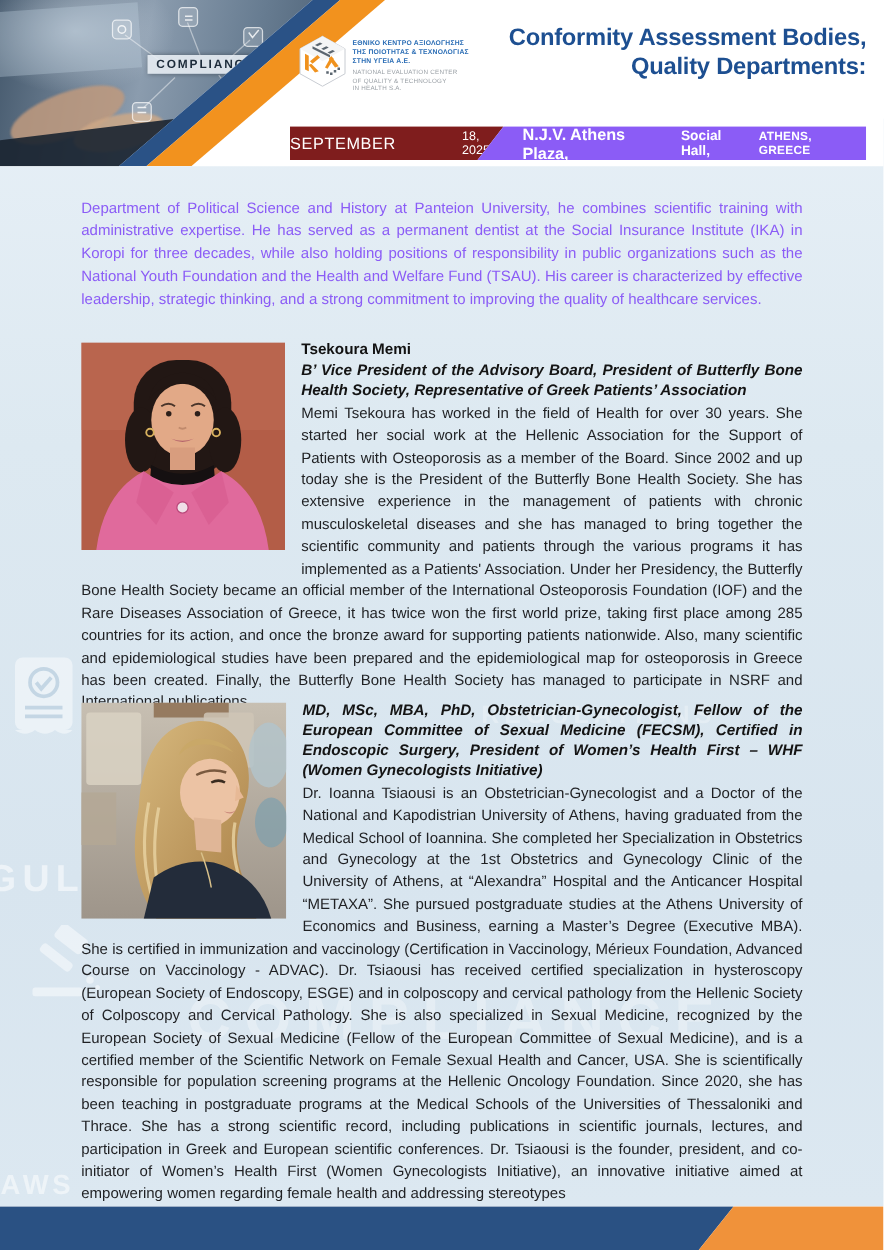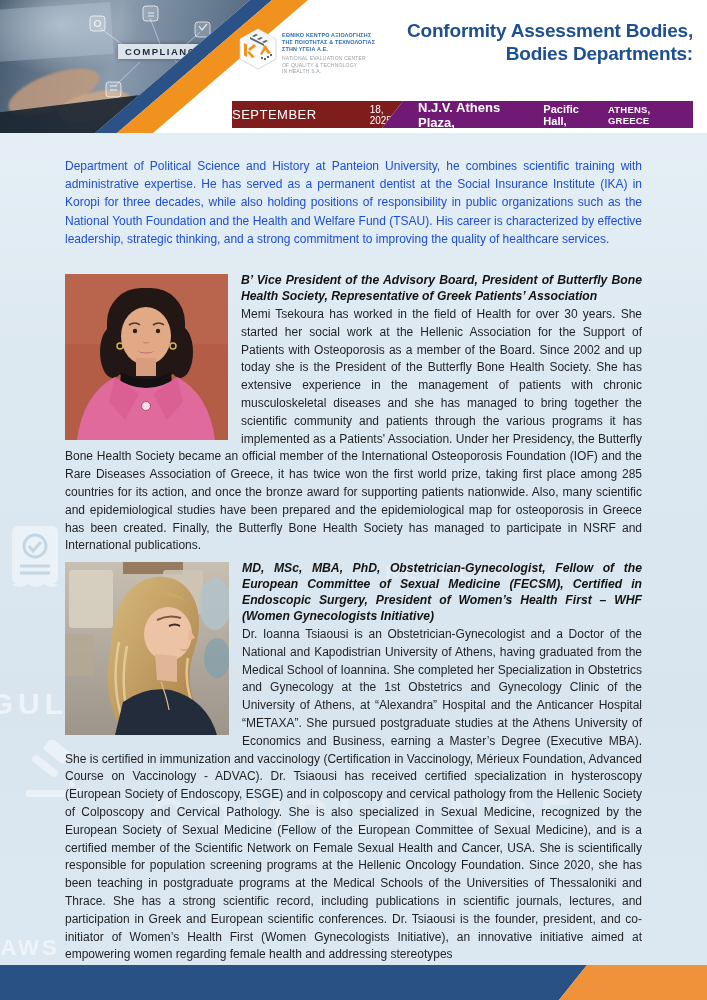--- a/index.html
+++ b/index.html
@@ -59,31 +59,31 @@
     color:#1d4f91; font-size:19px; font-weight:bold; line-height:1.22; letter-spacing:-0.2px;margin-left:36px;}
   .event-subtitle { position:absolute; right:14px; top:70px; text-align:right;
     color:#2e6da8; font-size:15px; font-style:italic; }
 
   .band { position:absolute; top:101px; height:27px; color:#ffffff; display:flex; align-items:center; }
   .band-orange { left:232px; width:171px; background:#7f1d1d;
     clip-path:polygon(0 0, 171px 0, 150px 27px, 0 27px);
     justify-content:space-between; padding-right:18px; box-sizing:border-box;gap:48px;}
   .band-orange .date-label { font-size:13px; letter-spacing:.5px; margin-right:5px;}
   .band-orange .date-value { font-size:10px; font-weight:normal; }
-  .band-blue { left:382px; width:311px; background:#701a75;
+  .band-blue { left:382px; width:311px; background:#8b5cf6;
     clip-path:polygon(21px 0, 311px 0, 311px 27px, 0 27px);
     padding-left:36px; box-sizing:border-box;}
   .band-blue .venue-name { font-size:13px; font-weight:bold; margin-right:5px;}
   .band-blue .venue-hall { font-size:11px; font-weight:bold; margin-right:4px;}
   .band-blue .venue-city { font-size:9.5px; font-weight:bold; letter-spacing:.2px;}
 
   
   .intro {
     position:absolute; left:65px; top:157px; width:577px;
-    font-size:12px; line-height:18.2px; color:#1d4ed8; text-align:justify;
+    font-size:12px; line-height:18.2px; color:#8b5cf6; text-align:justify;
   }
   .speaker { position:absolute; left:65px; width:577px; color:#1f2023; }
   .speaker .photo { float:left; margin:2px 13px 8px 0; display:block; }
   .speaker h3 { margin:0 0 2px 0; font-size:12.2px; font-weight:bold; color:#121212;}
   .speaker .stitle { margin:0 0 2px 0; font-size:12.2px; font-weight:bold; font-style:italic;
                      line-height:16px; color:#141414; text-align:justify;}
   .speaker .bio { margin:0; font-size:12px; line-height:17.8px; text-align:justify;}
   .sec-tsekoura { top:272px; }
   .sec-tsiaousi { top:560px; }
 
@@ -191,30 +191,30 @@
       <div class="gr">ΣΤΗΝ ΥΓΕΙΑ Α.Ε.</div>
       <div class="en-block">
         <div class="en">NATIONAL EVALUATION CENTER</div>
         <div class="en">OF QUALITY &amp; TECHNOLOGY</div>
         <div class="en">IN HEALTH S.A.</div>
       </div>
     </div>
 
     <div class="event-title">
       <div>Conformity Assessment Bodies,</div>
-      <div>Bodies Departments:</div>
+      <div>Quality Departments:</div>
     </div>
 
     <div class="band band-orange">
       <span class="date-label">SEPTEMBER</span>
       <span class="date-value">18, 2025</span>
     </div>
     <div class="band band-blue">
       <span class="venue-name">N.J.V. Athens Plaza,</span>
-      <span class="venue-hall">Pacific Hall,</span>
+      <span class="venue-hall">Social Hall,</span>
       <span class="venue-city">ATHENS, GREECE</span>
     </div>
   </div>
 
   <div class="intro">Department of Political Science and History at Panteion University, he combines scientific training with administrative expertise. He has served as a permanent dentist at the Social Insurance Institute (IKA) in Koropi for three decades, while also holding positions of responsibility in public organizations such as the National Youth Foundation and the Health and Welfare Fund (TSAU). His career is characterized by effective leadership, strategic thinking, and a strong commitment to improving the quality of healthcare services.</div>
 
   <section class="speaker sec-tsekoura">
     <svg class="photo" width="163" height="166" viewBox="0 0 163 166">
       <rect width="163" height="166" fill="#b35d47"></rect>
       <rect width="163" height="70" fill="#c06d55" opacity="0.5"></rect>
@@ -231,20 +231,21 @@
       <path d="M72 77 q9 5 18 0 q-9 3 -18 0 Z" fill="#b4636b"></path>
       <circle cx="55" cy="72" r="3" fill="none" stroke="#d8b15e" stroke-width="1.5"></circle>
       <circle cx="108" cy="72" r="3" fill="none" stroke="#d8b15e" stroke-width="1.5"></circle>
       <rect x="71" y="84" width="20" height="18" fill="#d89d7e"></rect>
       <path d="M56 98 Q81 112 106 98 L108 122 L54 122 Z" fill="#151011"></path>
       <path d="M12 166 Q18 120 50 103 Q64 114 81 114 Q98 114 112 103 Q144 120 150 166 Z" fill="#e06a9c"></path>
       <path d="M50 103 L74 120 L60 146 L44 128 Z" fill="#d55a8e" opacity="0.6"></path>
       <path d="M112 103 L88 120 L102 146 L118 128 Z" fill="#d55a8e" opacity="0.6"></path>
       <circle cx="81" cy="132" r="4.5" fill="#efe0e8" stroke="#b9487a" stroke-width="1"></circle>
     </svg>
+    <h3>Tsekoura Memi</h3>
     <p class="stitle">B’ Vice President of the Advisory Board, President of Butterfly Bone Health Society, Representative of Greek Patients’ Association</p>
     <p class="bio">Memi Tsekoura has worked in the field of Health for over 30 years. She started her social work at the Hellenic Association for the Support of Patients with Osteoporosis as a member of the Board. Since 2002 and up today she is the President of the Butterfly Bone Health Society. She has extensive experience in the management of patients with chronic musculoskeletal diseases and she has managed to bring together the scientific community and patients through the various programs it has implemented as a Patients' Association. Under her Presidency, the Butterfly Bone Health Society became an official member of the International Osteoporosis Foundation (IOF) and the Rare Diseases Association of Greece, it has twice won the first world prize, taking first place among 285 countries for its action, and once the bronze award for supporting patients nationwide. Also, many scientific and epidemiological studies have been prepared and the epidemiological map for osteoporosis in Greece has been created. Finally, the Butterfly Bone Health Society has managed to participate in NSRF and International publications.</p>
   </section>
 
   <section class="speaker sec-tsiaousi">
     <svg class="photo" width="164" height="173" viewBox="0 0 164 173">
       <defs>
         <linearGradient id="bg2" x1="0" y1="0" x2="0" y2="1">
           <stop offset="0" stop-color="#c7bfb2"></stop>
             <stop offset="1" stop-color="#9e958a"></stop>

